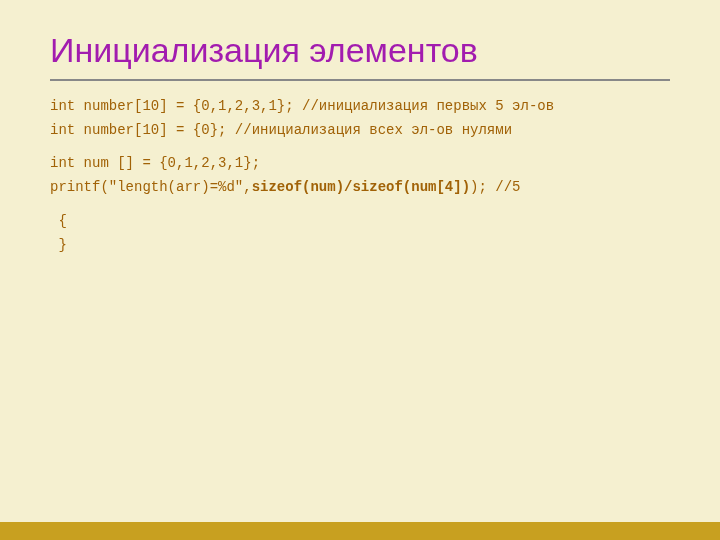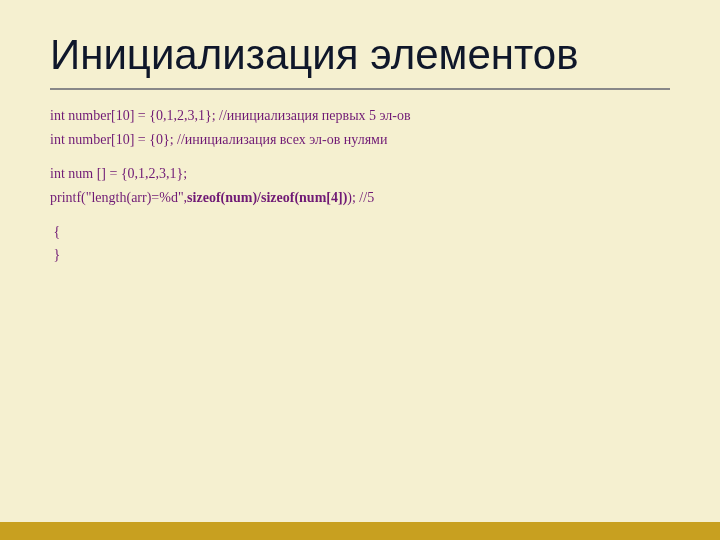--- a/index.html
+++ b/index.html
@@ -22,45 +22,44 @@
       background: #f5f0d0;
       position: relative;
       padding: 30px 50px 20px 50px;
     }
 
     .title-section {
       margin-bottom: 10px;
     }
 
     .slide-title {
-      font-size: 42px;
+      font-size: 34px;
       font-weight: normal;
-      color: #0f172a;
+      color: #a21caf;
       line-height: 1.2;
       margin-bottom: 8px;
     }
 
     .divider {
       width: 100%;
       height: 2px;
       background: #888;
       margin-bottom: 14px;
     }
 
     .code-section {
       font-family: 'Courier New', Courier, monospace;
       font-size: 14px;
       line-height: 1.7;
     }
 
     .code-line {
       display: block;
-      color: #701a75;
+      color: #a16207;
       white-space: pre;
-      font-family: Liberation Serif, serif;
     }
 
     .code-bold {
       font-weight: bold;
     }
 
     .code-spacer {
       display: block;
       height: 10px;
     }

